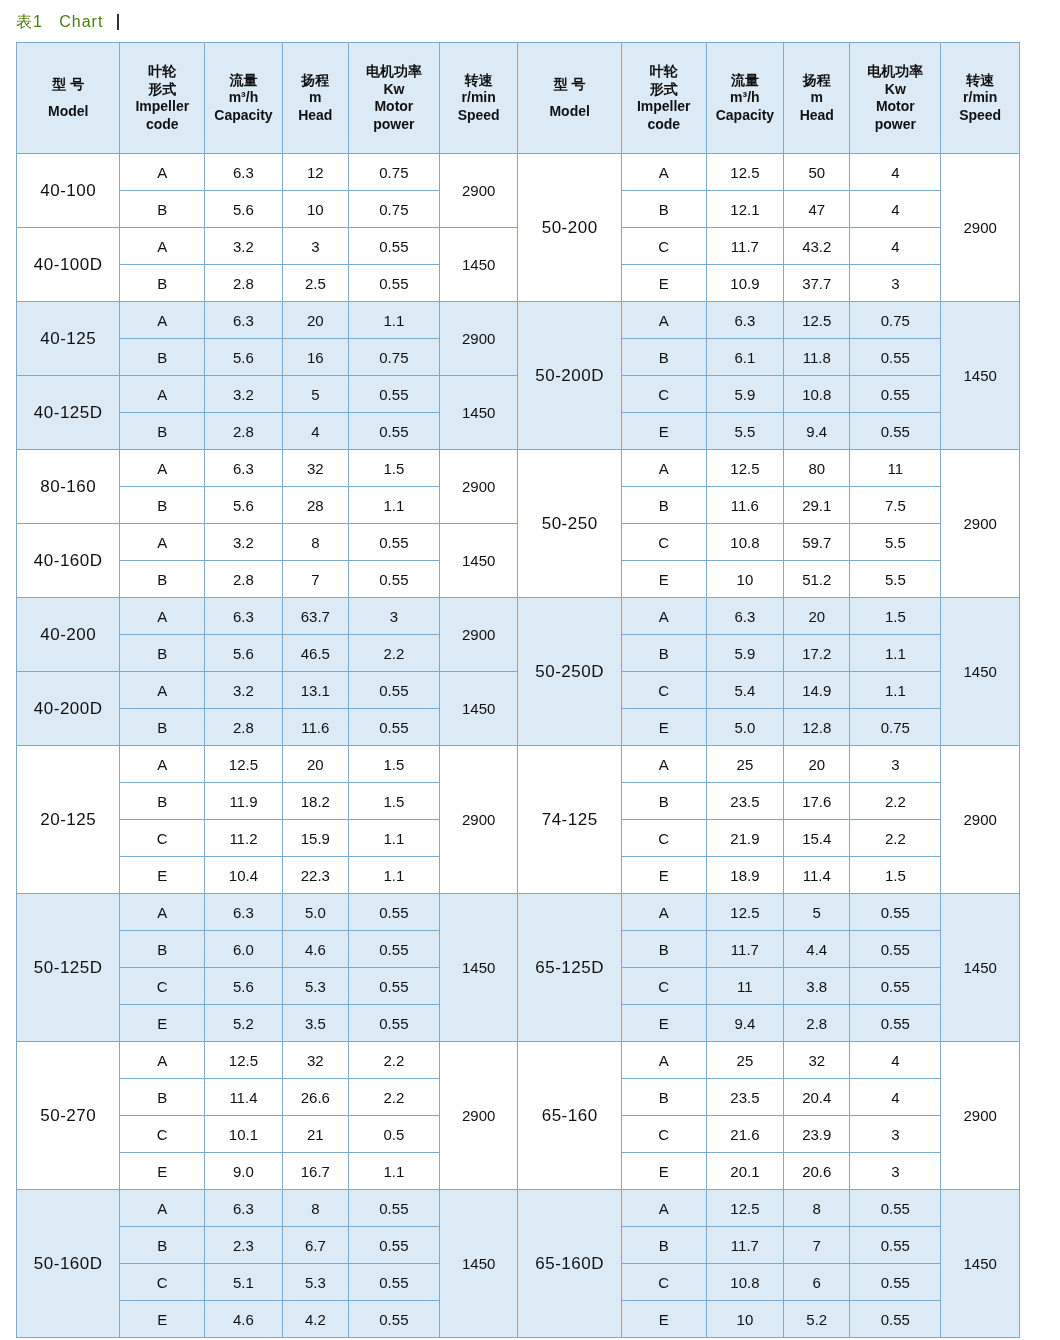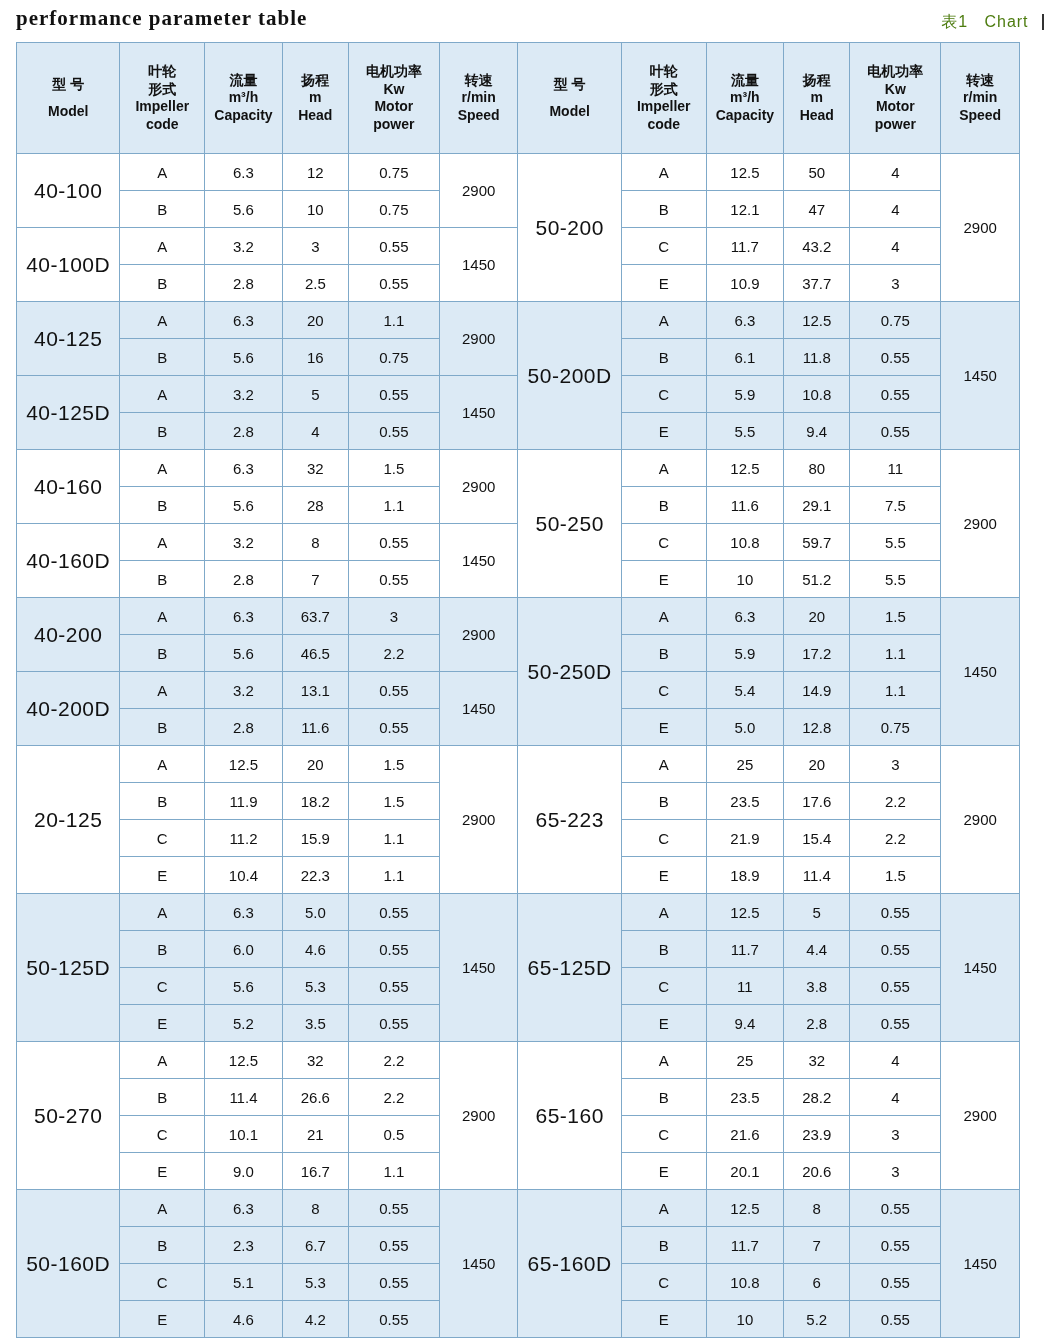--- a/index.html
+++ b/index.html
@@ -16,29 +16,28 @@
   col.head{width:64px}
   col.pow{width:88px}
   col.spd{width:76px}
   th,td{border:1px solid #7fa9c9;text-align:center;font-size:15px;padding:0;}
   thead th{height:110px;font-size:14px;line-height:1.25;background:#dceaf5;}
   thead th .cn{display:block;font-size:14px;}
   thead th .en{display:block;font-size:14px;}
   tbody td{height:36px;}
   .band-a{background:#ffffff;}
   .band-b{background:#dceaf5;}
-  .model-cell{font-size:21px;letter-spacing:0.5px;}
+  .model-cell{font-size:17px;letter-spacing:0.5px;}
 </style>
 </head>
 <body>
 
 <div class="page">
 
   <div class="title-row">
-    <div class="doc-title">performance parameter table</div>
     <div class="chart-label">
       <span>表1</span>
       &nbsp;
       <span>Chart</span>
       <span class="bar"></span>
     </div>
   </div>
 
   <table>
     <colgroup>
@@ -209,21 +208,21 @@
           <td class="band-b">B</td>
           <td class="band-b">2.8</td>
           <td class="band-b">4</td>
           <td class="band-b">0.55</td>
           <td class="band-b">E</td>
           <td class="band-b">5.5</td>
           <td class="band-b">9.4</td>
           <td class="band-b">0.55</td>
         </tr>
         <tr>
-          <td class="band-a model-cell" rowspan="2">40-160</td>
+          <td class="band-a model-cell" rowspan="2">80-160</td>
           <td class="band-a">A</td>
           <td class="band-a">6.3</td>
           <td class="band-a">32</td>
           <td class="band-a">1.5</td>
           <td class="band-a" rowspan="2">2900</td>
           <td class="band-a model-cell" rowspan="4">50-250</td>
           <td class="band-a">A</td>
           <td class="band-a">12.5</td>
           <td class="band-a">80</td>
           <td class="band-a">11</td>
@@ -307,21 +306,21 @@
           <td class="band-b">12.8</td>
           <td class="band-b">0.75</td>
         </tr>
         <tr>
           <td class="band-a model-cell" rowspan="4">20-125</td>
           <td class="band-a">A</td>
           <td class="band-a">12.5</td>
           <td class="band-a">20</td>
           <td class="band-a">1.5</td>
           <td class="band-a" rowspan="4">2900</td>
-          <td class="band-a model-cell" rowspan="4">65-223</td>
+          <td class="band-a model-cell" rowspan="4">74-125</td>
           <td class="band-a">A</td>
           <td class="band-a">25</td>
           <td class="band-a">20</td>
           <td class="band-a">3</td>
           <td class="band-a" rowspan="4">2900</td>
         </tr>
         <tr>
           <td class="band-a">B</td>
           <td class="band-a">11.9</td>
           <td class="band-a">18.2</td>
@@ -409,21 +408,21 @@
           <td class="band-a">4</td>
           <td class="band-a" rowspan="4">2900</td>
         </tr>
         <tr>
           <td class="band-a">B</td>
           <td class="band-a">11.4</td>
           <td class="band-a">26.6</td>
           <td class="band-a">2.2</td>
           <td class="band-a">B</td>
           <td class="band-a">23.5</td>
-          <td class="band-a">28.2</td>
+          <td class="band-a">20.4</td>
           <td class="band-a">4</td>
         </tr>
         <tr>
           <td class="band-a">C</td>
           <td class="band-a">10.1</td>
           <td class="band-a">21</td>
           <td class="band-a">0.5</td>
           <td class="band-a">C</td>
           <td class="band-a">21.6</td>
           <td class="band-a">23.9</td>

